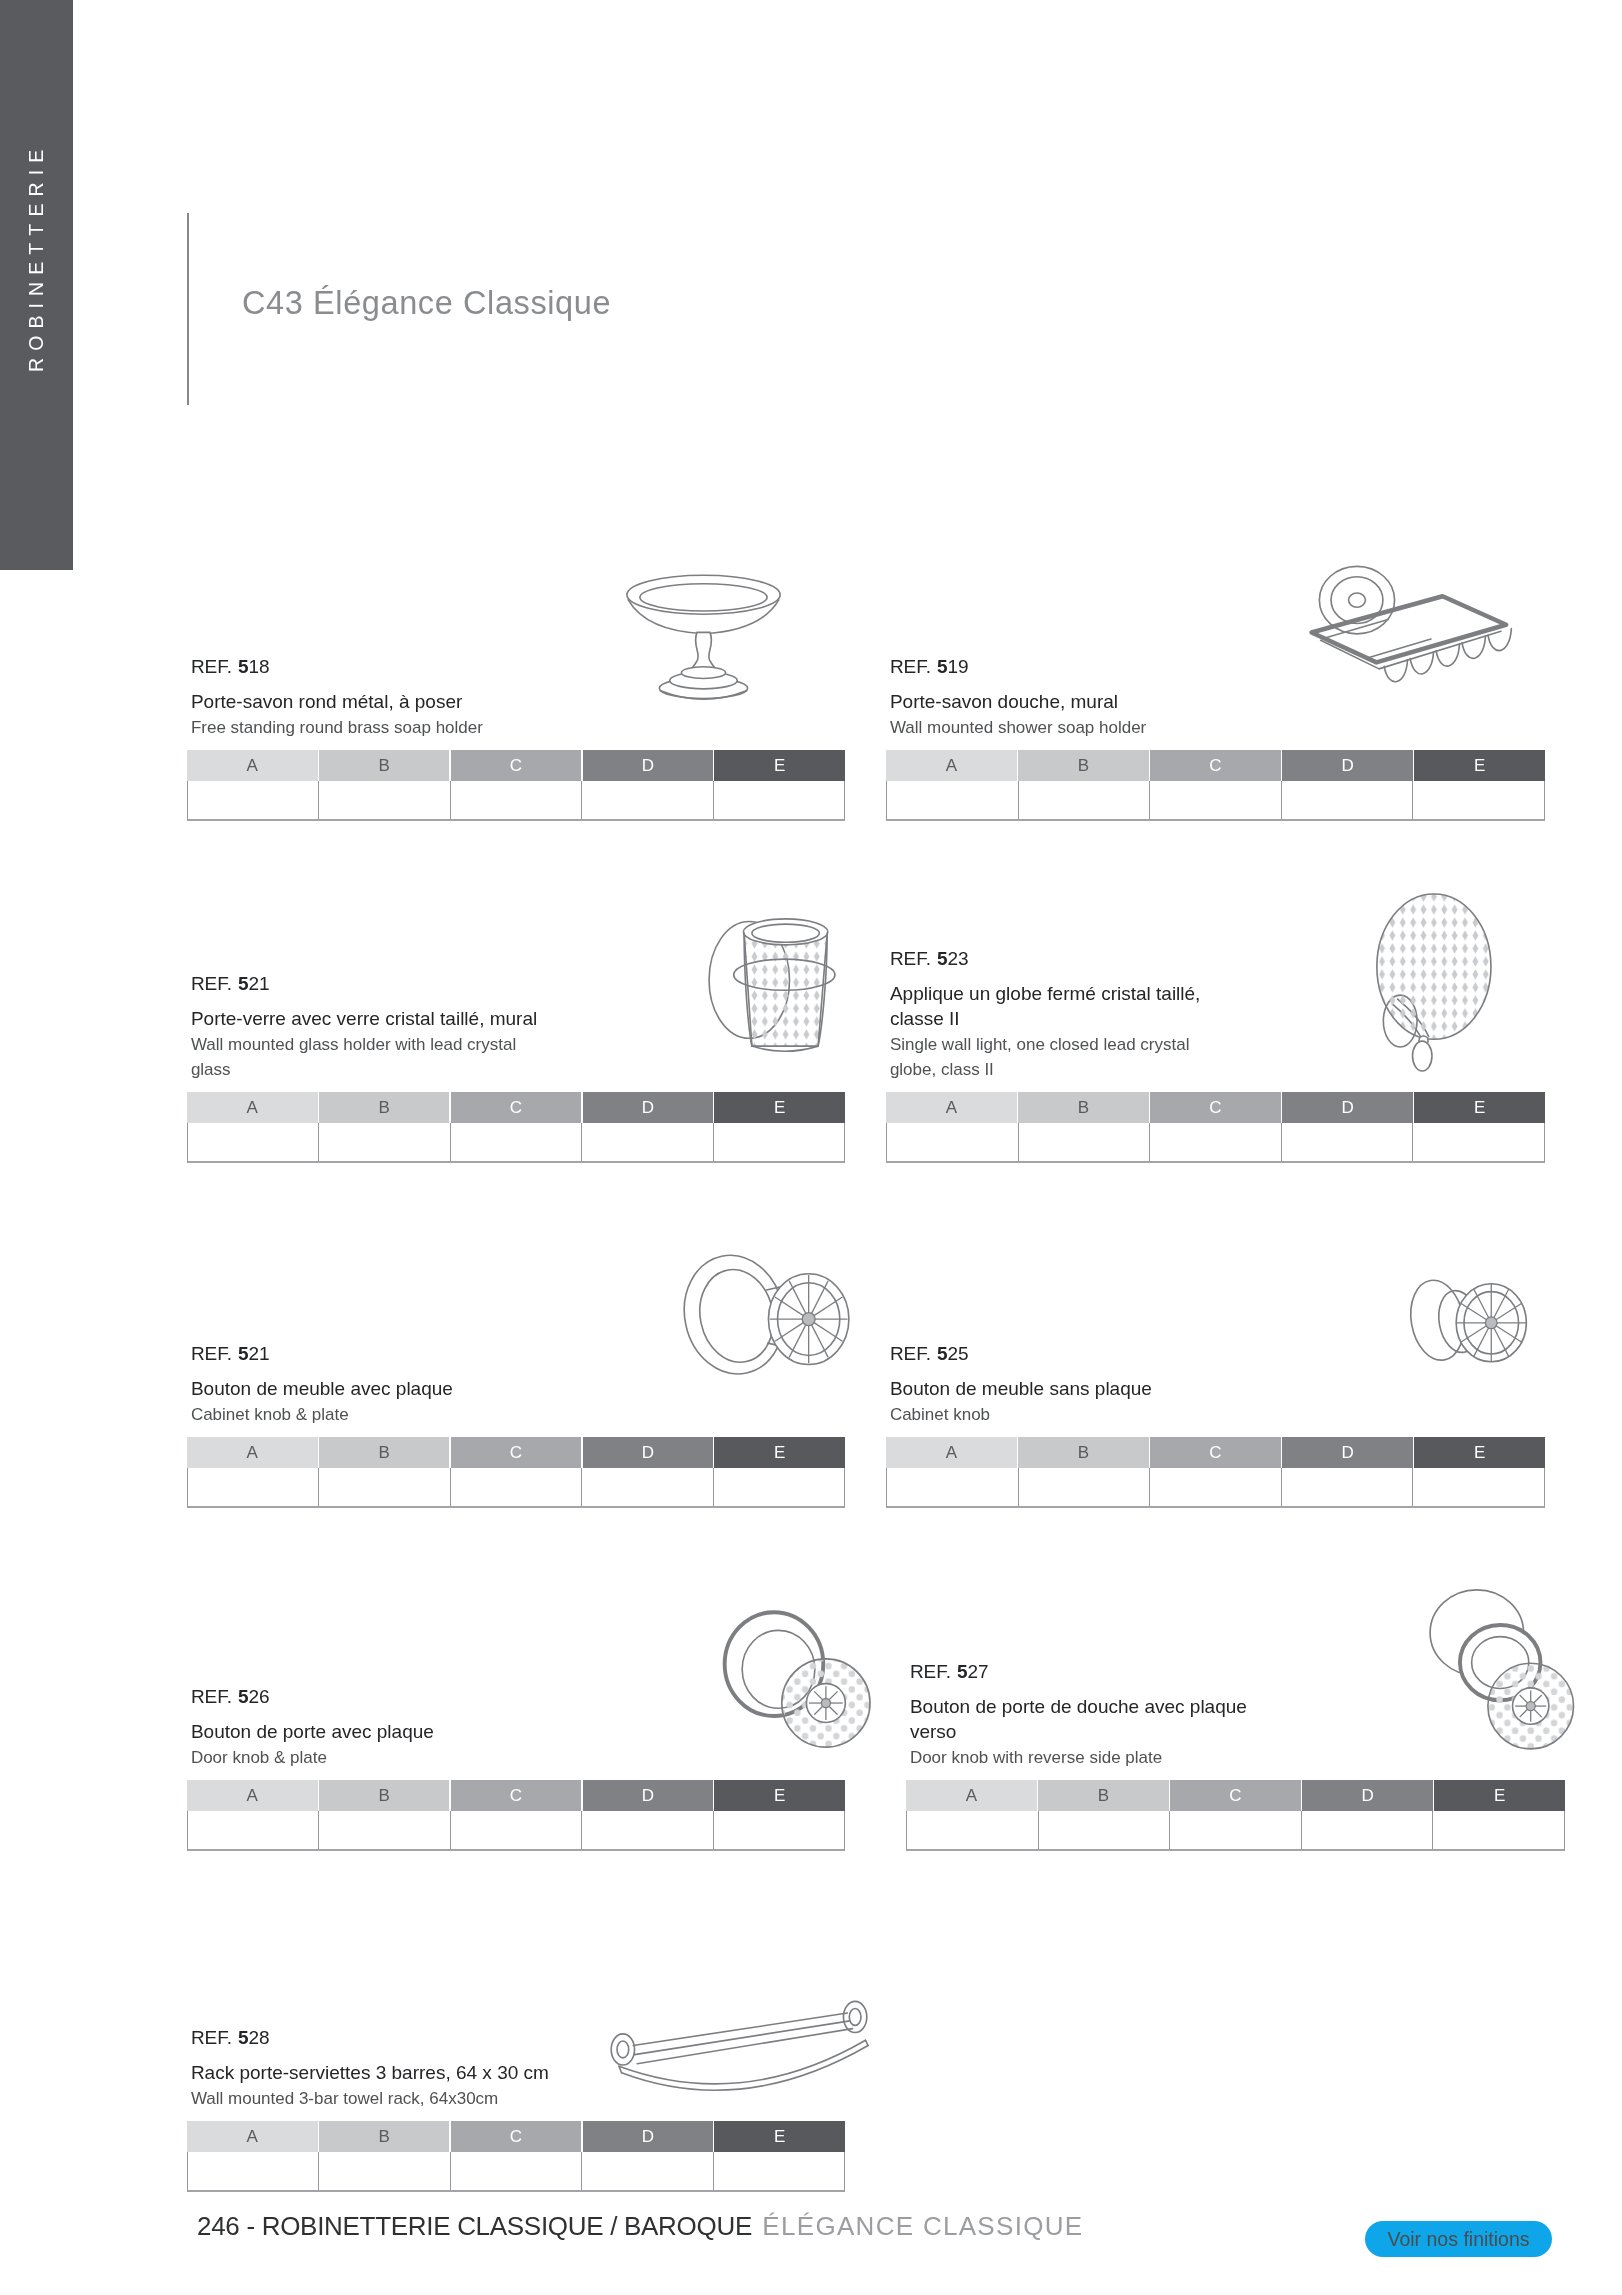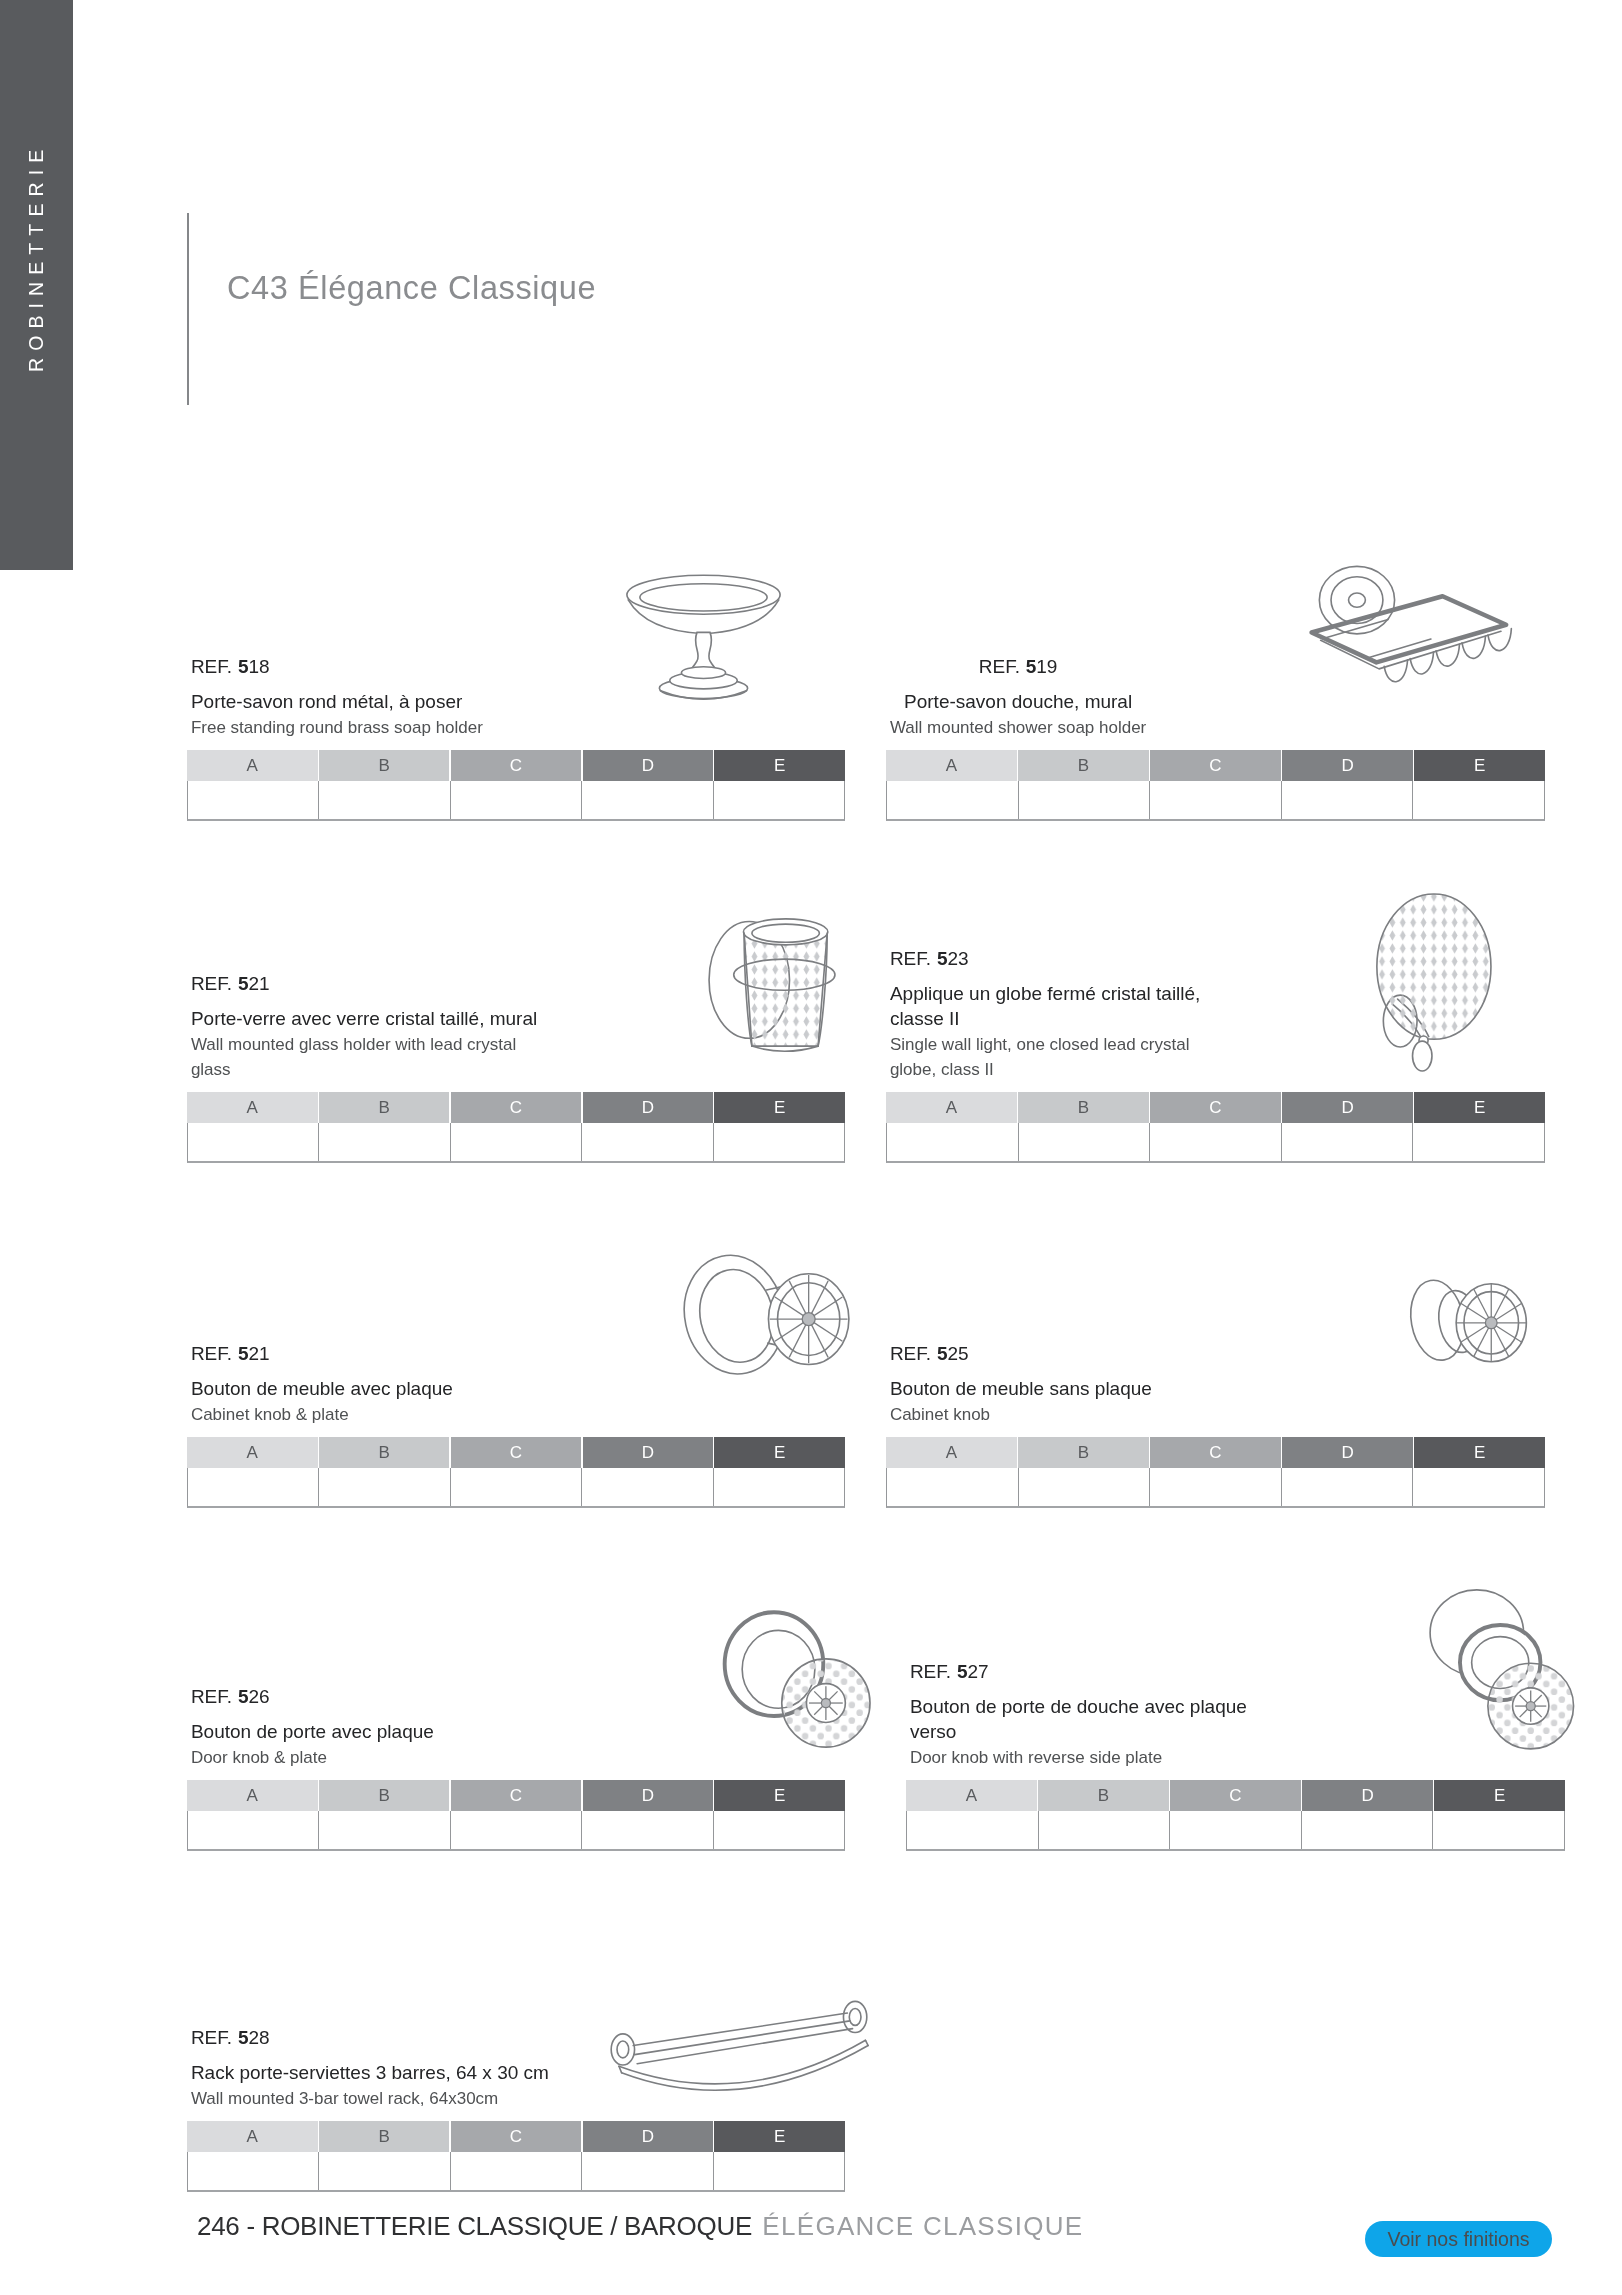--- a/index.html
+++ b/index.html
@@ -13,21 +13,21 @@
     writing-mode:vertical-rl;transform:rotate(180deg);
     color:#ffffff;font-size:19.5px;letter-spacing:7.1px;}
 
   
   .title-rule{position:absolute;left:187px;top:213px;width:1.9px;height:192px;background:#85878A;}
   .page-title{position:absolute;left:227px;top:270px;font-size:32.5px;color:#8A8C8F;letter-spacing:0.6px;}
 
   
   .product{position:absolute;}
   .p518{left:187px;top:556px;width:658px;height:265px;}
-  .p519{left:886px;top:556px;width:659px;height:265px;text-align:center;}
+  .p519{left:886px;top:556px;width:659px;height:265px;}
   .p521{left:187px;top:890px;width:658px;height:273px;}
   .p523{left:886px;top:890px;width:659px;height:273px;}
   .p524{left:187px;top:1251px;width:658px;height:257px;}
   .p525{left:886px;top:1251px;width:659px;height:257px;}
   .p526{left:187px;top:1586px;width:658px;height:265px;}
   .p527{left:906px;top:1586px;width:659px;height:265px;}
   .p528{left:187px;top:1976px;width:658px;height:216px;}
 
   .ptext{position:absolute;left:3.9px;bottom:81px;}
   .ref{font-size:19px;color:#242527;margin-bottom:10.4px;}
@@ -92,21 +92,21 @@
   </defs>
 </svg>
 
 <div id="page">
 
   <div class="sidebar">
     <div class="sidebar-label">ROBINETTERIE</div>
   </div>
 
   <div class="title-rule"></div>
-  <h1 class="page-title" style="margin:0;font-weight:400;">C43 Élégance Classique</h1>
+  <h1 class="page-title" style="margin:15px;font-weight:400;">C43 Élégance Classique</h1>
 
   <section class="product p518">
     <div class="pimg i518">
       <svg width="195" height="148" viewBox="0 0 300 228">
         <path class="stroke" d="M34 60 Q62 108 150 112 Q238 108 266 60"></path>
         <ellipse class="whitefill" cx="150" cy="52" rx="118" ry="30"></ellipse>
         <ellipse class="stroke" cx="150" cy="56" rx="98" ry="21"></ellipse>
         <path class="whitefill" d="M140 110 C132 130 147 142 140 154 C136 162 130 166 128 172 L172 172 C170 166 164 162 160 154 C153 142 168 130 160 110 Z"></path>
         <ellipse class="whitefill" cx="150" cy="196" rx="68" ry="16"></ellipse>
         <ellipse class="whitefill" cx="150" cy="184" rx="52" ry="13"></ellipse>

